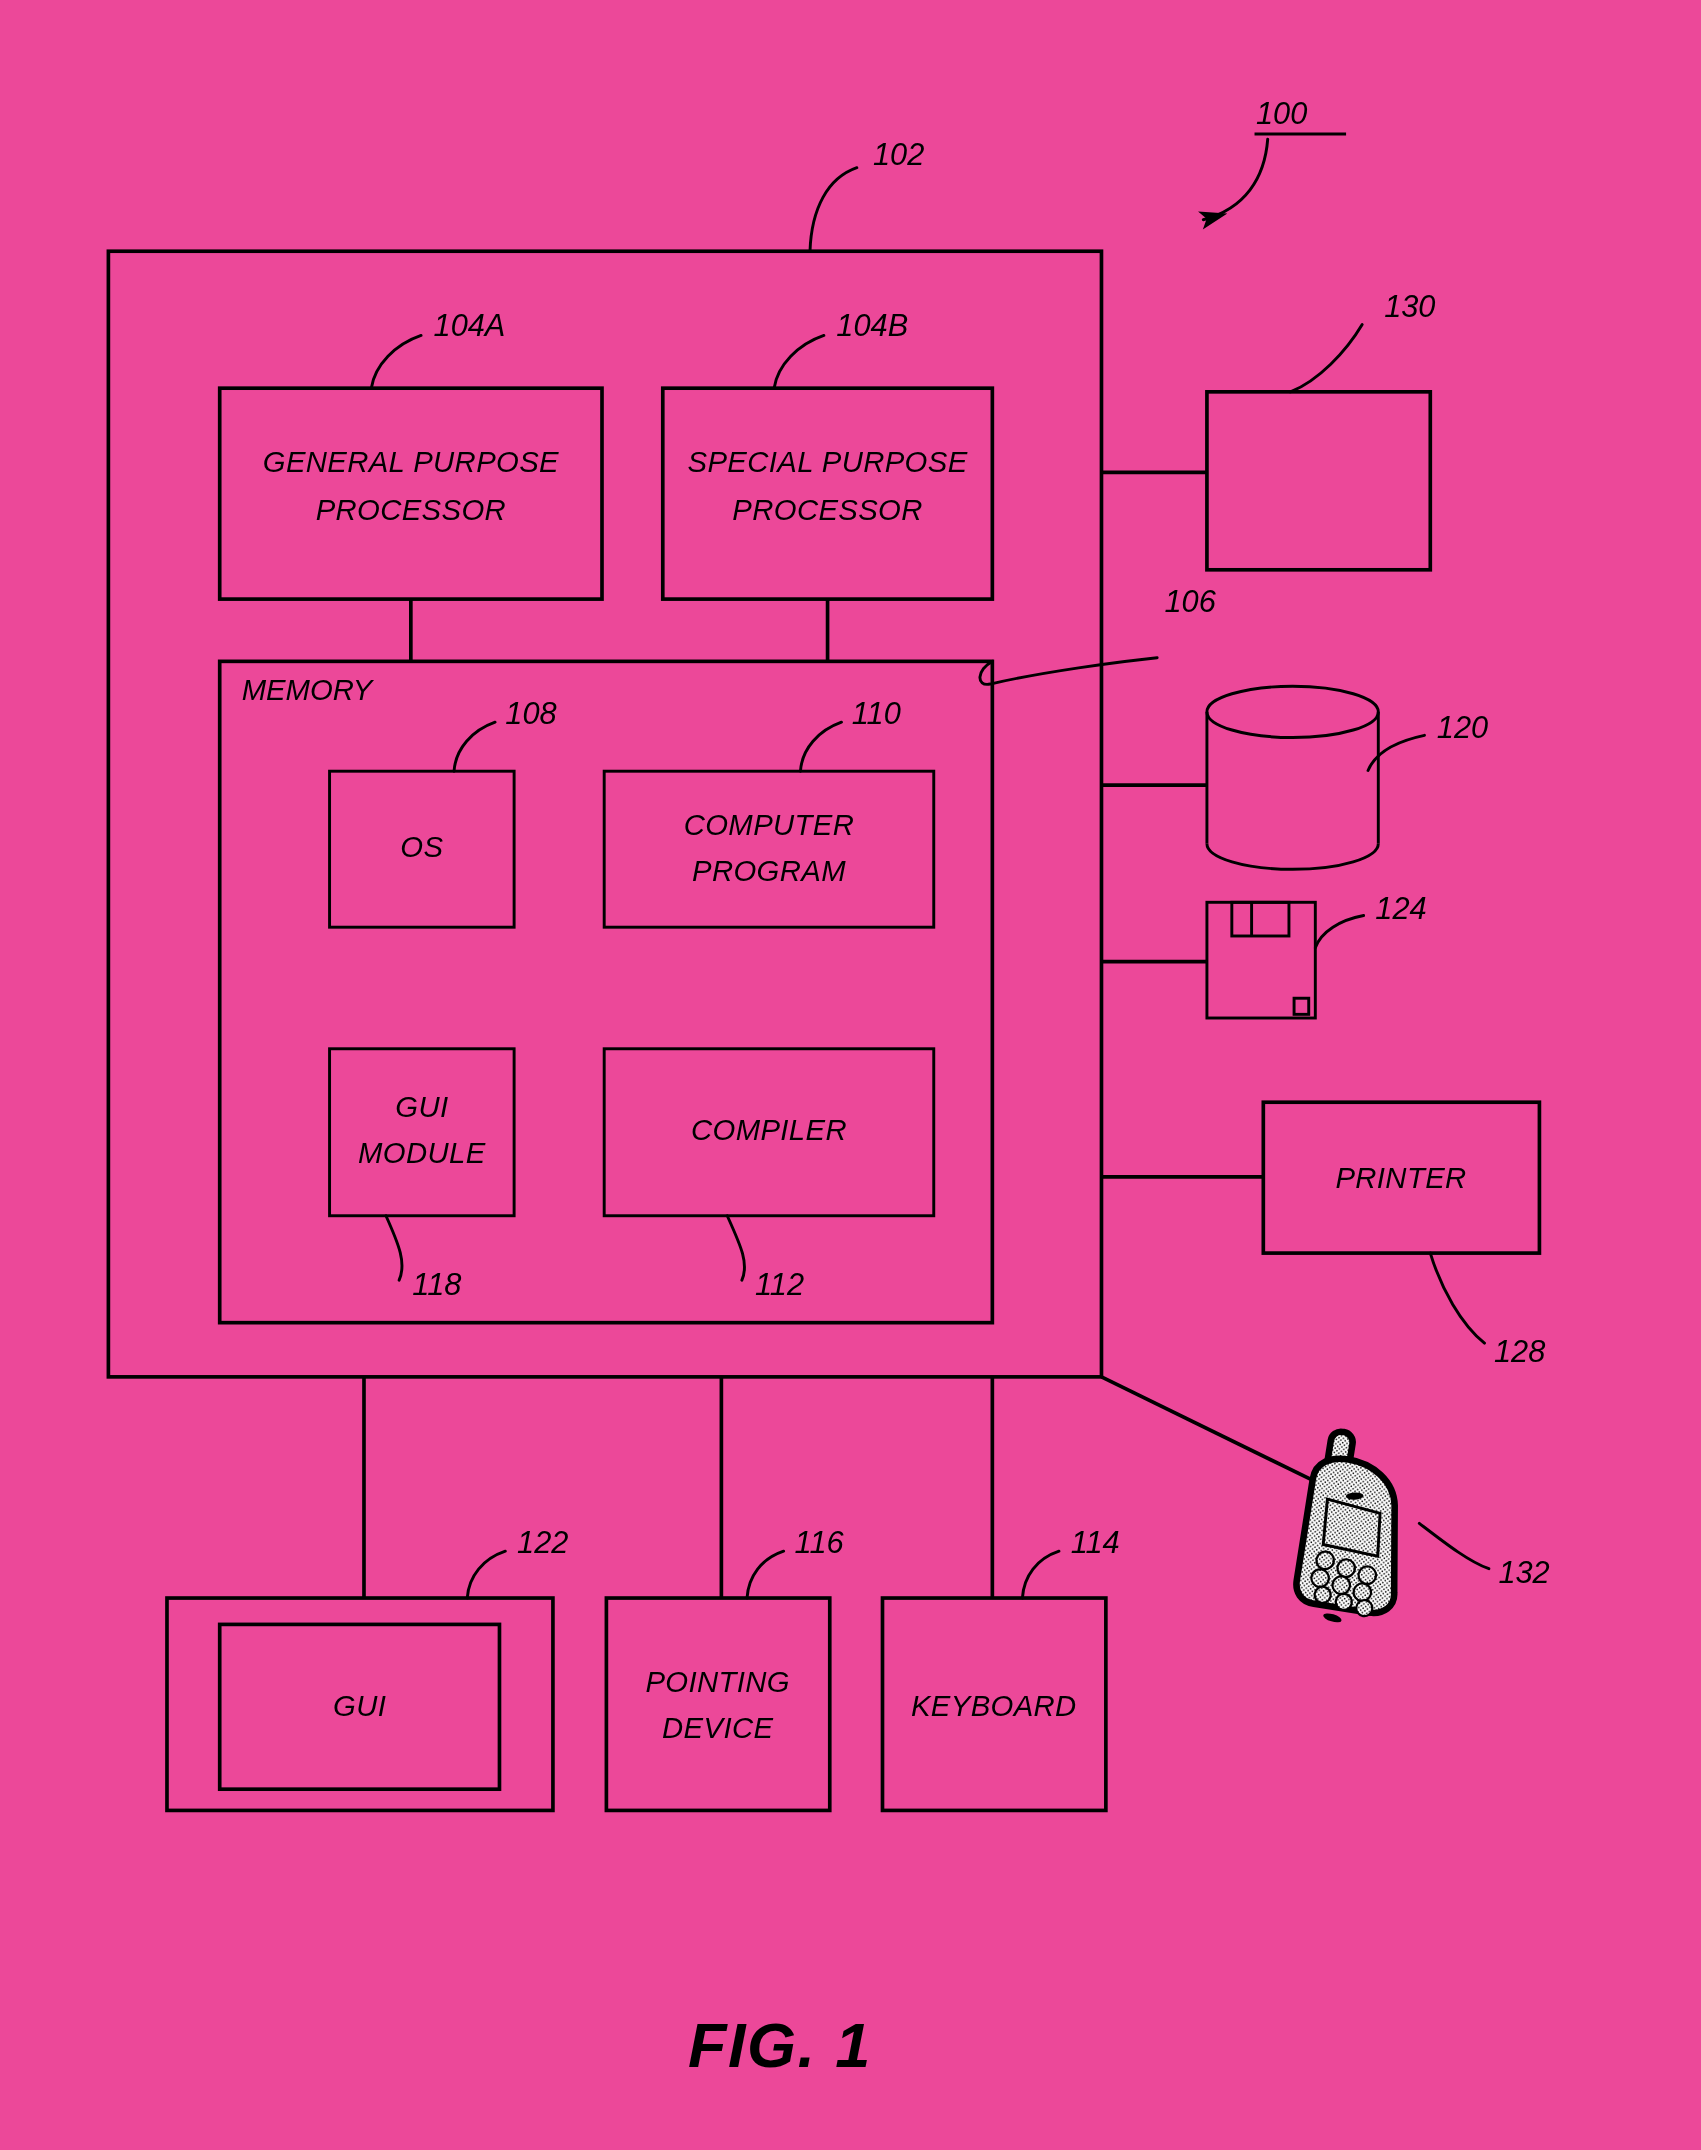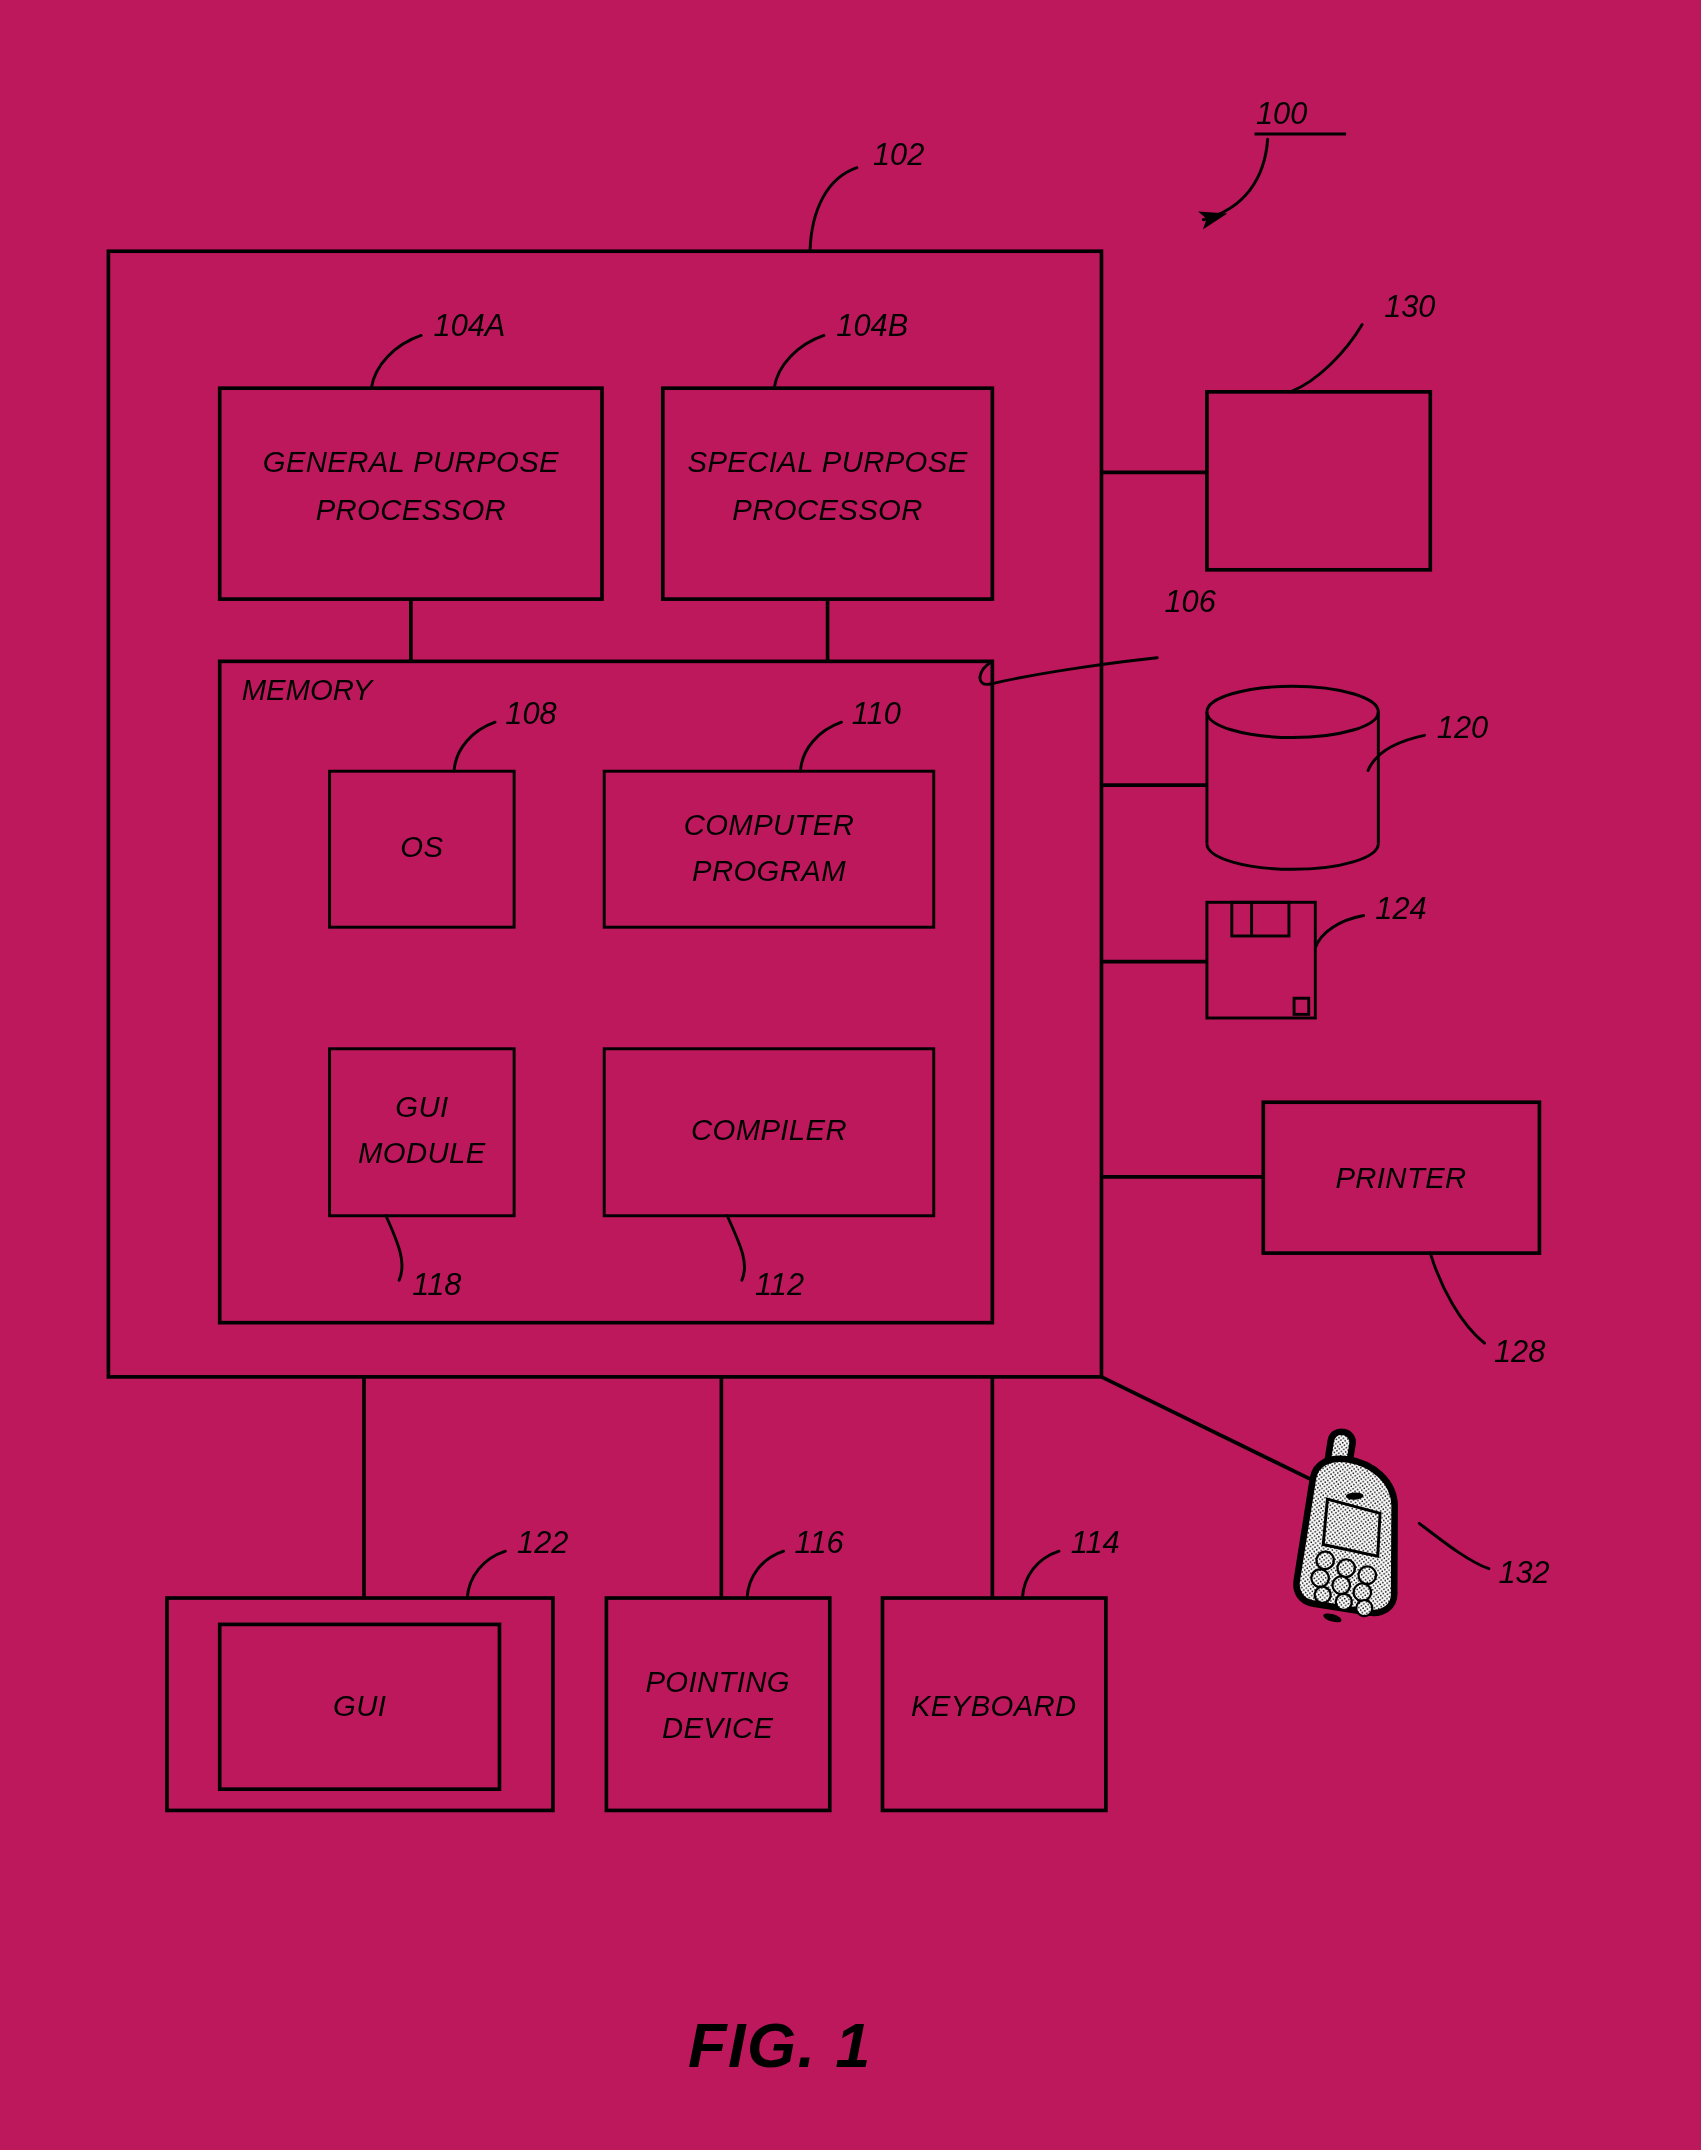--- a/index.html
+++ b/index.html
@@ -10,21 +10,21 @@
   body {
     width: 1702px;
     height: 2151px;
     overflow: hidden;
     font-family: "Liberation Sans", sans-serif;
   }
   #figure-root {
     position: relative;
     width: 1702px;
     height: 2151px;
-    background: #be185d;
+    background: #ec4899;
   }
   svg#diagram {
     display: block;
     width: 1702px;
     height: 2151px;
   }
   .box {
     fill: none;
     stroke: #000000;
     stroke-width: 5;

